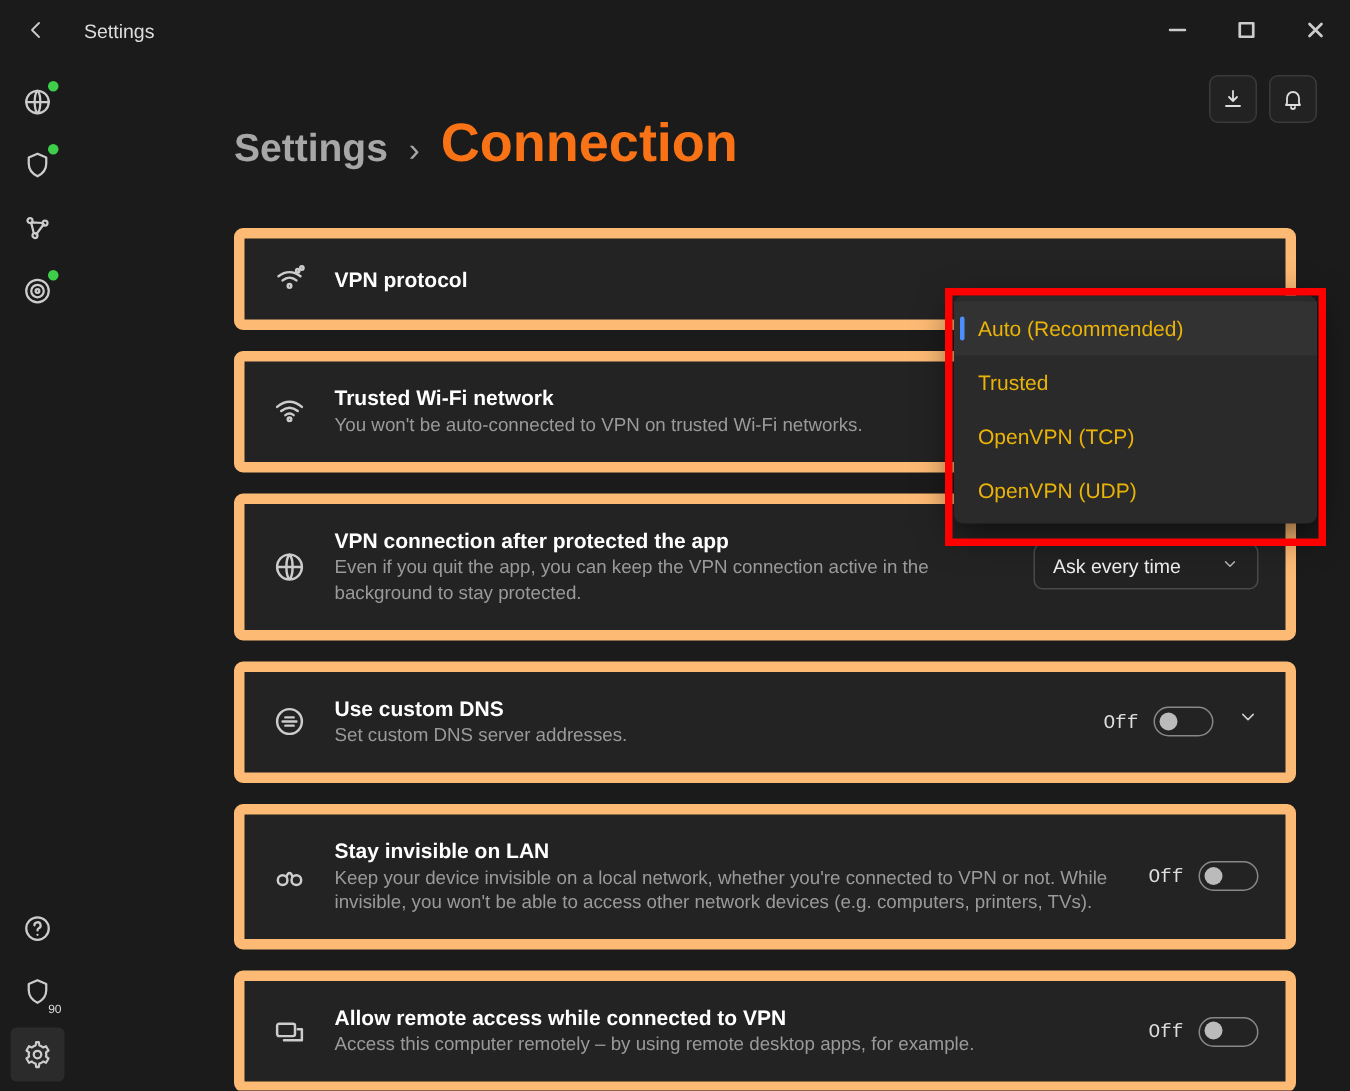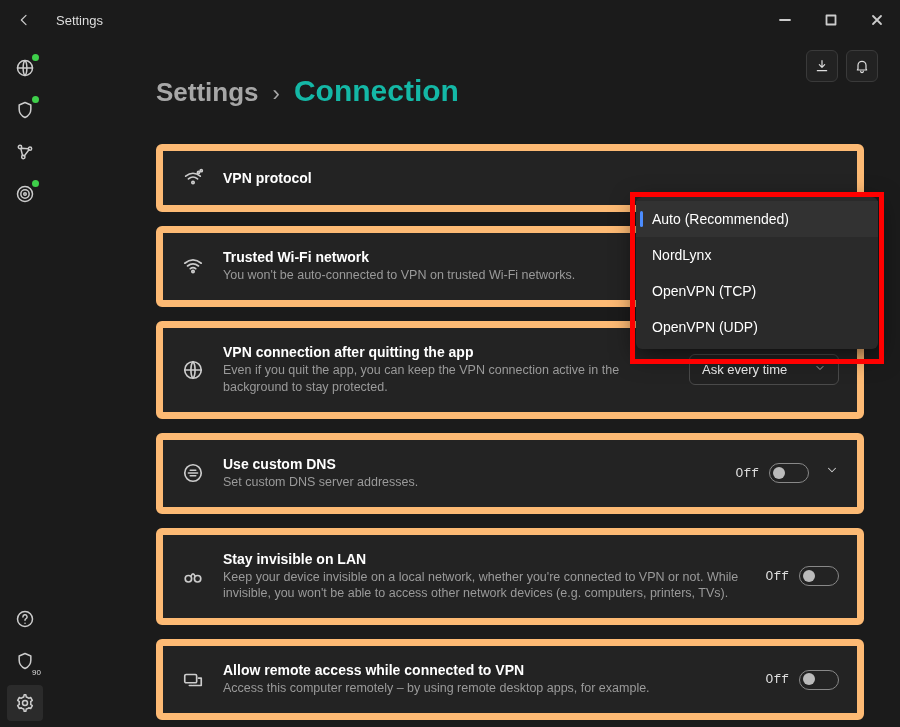--- a/index.html
+++ b/index.html
@@ -59,21 +59,21 @@
     width:32px; height:32px; border:1px solid #3a3a3a; border-radius:6px;
     display:flex; align-items:center; justify-content:center; color:#ddd;
     background:#222;
   }
   .breadcrumb {
     margin-top: 34px; display:flex; align-items:baseline; gap:14px;
     padding-left: 76px;
   }
   .breadcrumb .bc-root { font-size:26px; color:#a7a7a7; font-weight:600; }
   .breadcrumb .bc-sep { font-size:22px; color:#a7a7a7; }
-  .breadcrumb .bc-current { font-size:30px; color:#14b8a6; font-weight:700; }
+  .breadcrumb .bc-current { font-size:36px; color:#f97316; font-weight:700; }
 
   .list { margin-top: 36px; padding-left:76px; padding-right:6px; display:flex; flex-direction:column; gap:14px; }
 
   .row {
     background:#232323;
     border:7px solid #fdba74;
     border-radius:6px;
     padding:16px 18px;
     display:flex; align-items:center; gap:18px;
     min-height:58px;
@@ -110,21 +110,21 @@
     position:absolute;
     left: 586px; top: 157px;
     width: 242px;
     background:#2a2a2a;
     border-radius:6px;
     box-shadow: 0 6px 24px rgba(0,0,0,.6);
     z-index:20;
     padding:4px 0;
   }
   .popup .opt {
-    padding:10px 16px; font-size:14px; color:#ffffff;
+    padding:10px 16px; font-size:14px; color:#eab308;
     position:relative;
   }
   .popup .opt.sel { background:#323232; }
   .popup .opt.sel::before{
     content:""; position:absolute; left:4px; top:10px; bottom:10px; width:3px;
     background:#4c8dff; border-radius:2px;
   }
   .highlight {
     position:absolute;
     left: 580px; top: 152px;
@@ -263,21 +263,21 @@
     </div>
 
     <div class="row">
       <div class="ricon">
         <svg width="22" height="22" viewBox="0 0 24 24">
             <circle cx="12" cy="12" r="9"></circle>
             <path d="M3 12h18M12 3c3 3 3 15 0 18M12 3c-3 3-3 15 0 18"></path>
           </svg>
       </div>
       <div class="rtext">
-        <div class="rtitle">VPN connection after quitting the app</div>
+        <div class="rtitle">VPN connection after protected the app</div>
         <div class="rdesc">Even if you quit the app, you can keep the VPN connection active in the background to stay protected.</div>
       </div>
       <div class="rctrl">
         <div class="dropdown">
           <span>Ask every time</span>
           <span class="chev">
             <svg width="12" height="12" viewBox="0 0 24 24">
                 <path d="M6 9l6 6 6-6"></path>
               </svg>
           </span>
@@ -345,20 +345,20 @@
           <span class="tog-label">Off</span>
           <div class="toggle"></div>
         </div>
       </div>
     </div>
 
   </div>
 
   <div class="popup">
     <div class="opt sel">Auto (Recommended)</div>
-    <div class="opt">NordLynx</div>
+    <div class="opt">Trusted</div>
     <div class="opt">OpenVPN (TCP)</div>
     <div class="opt">OpenVPN (UDP)</div>
   </div>
 
   <div class="highlight"></div>
 
 </div>
 
 </body></html>

